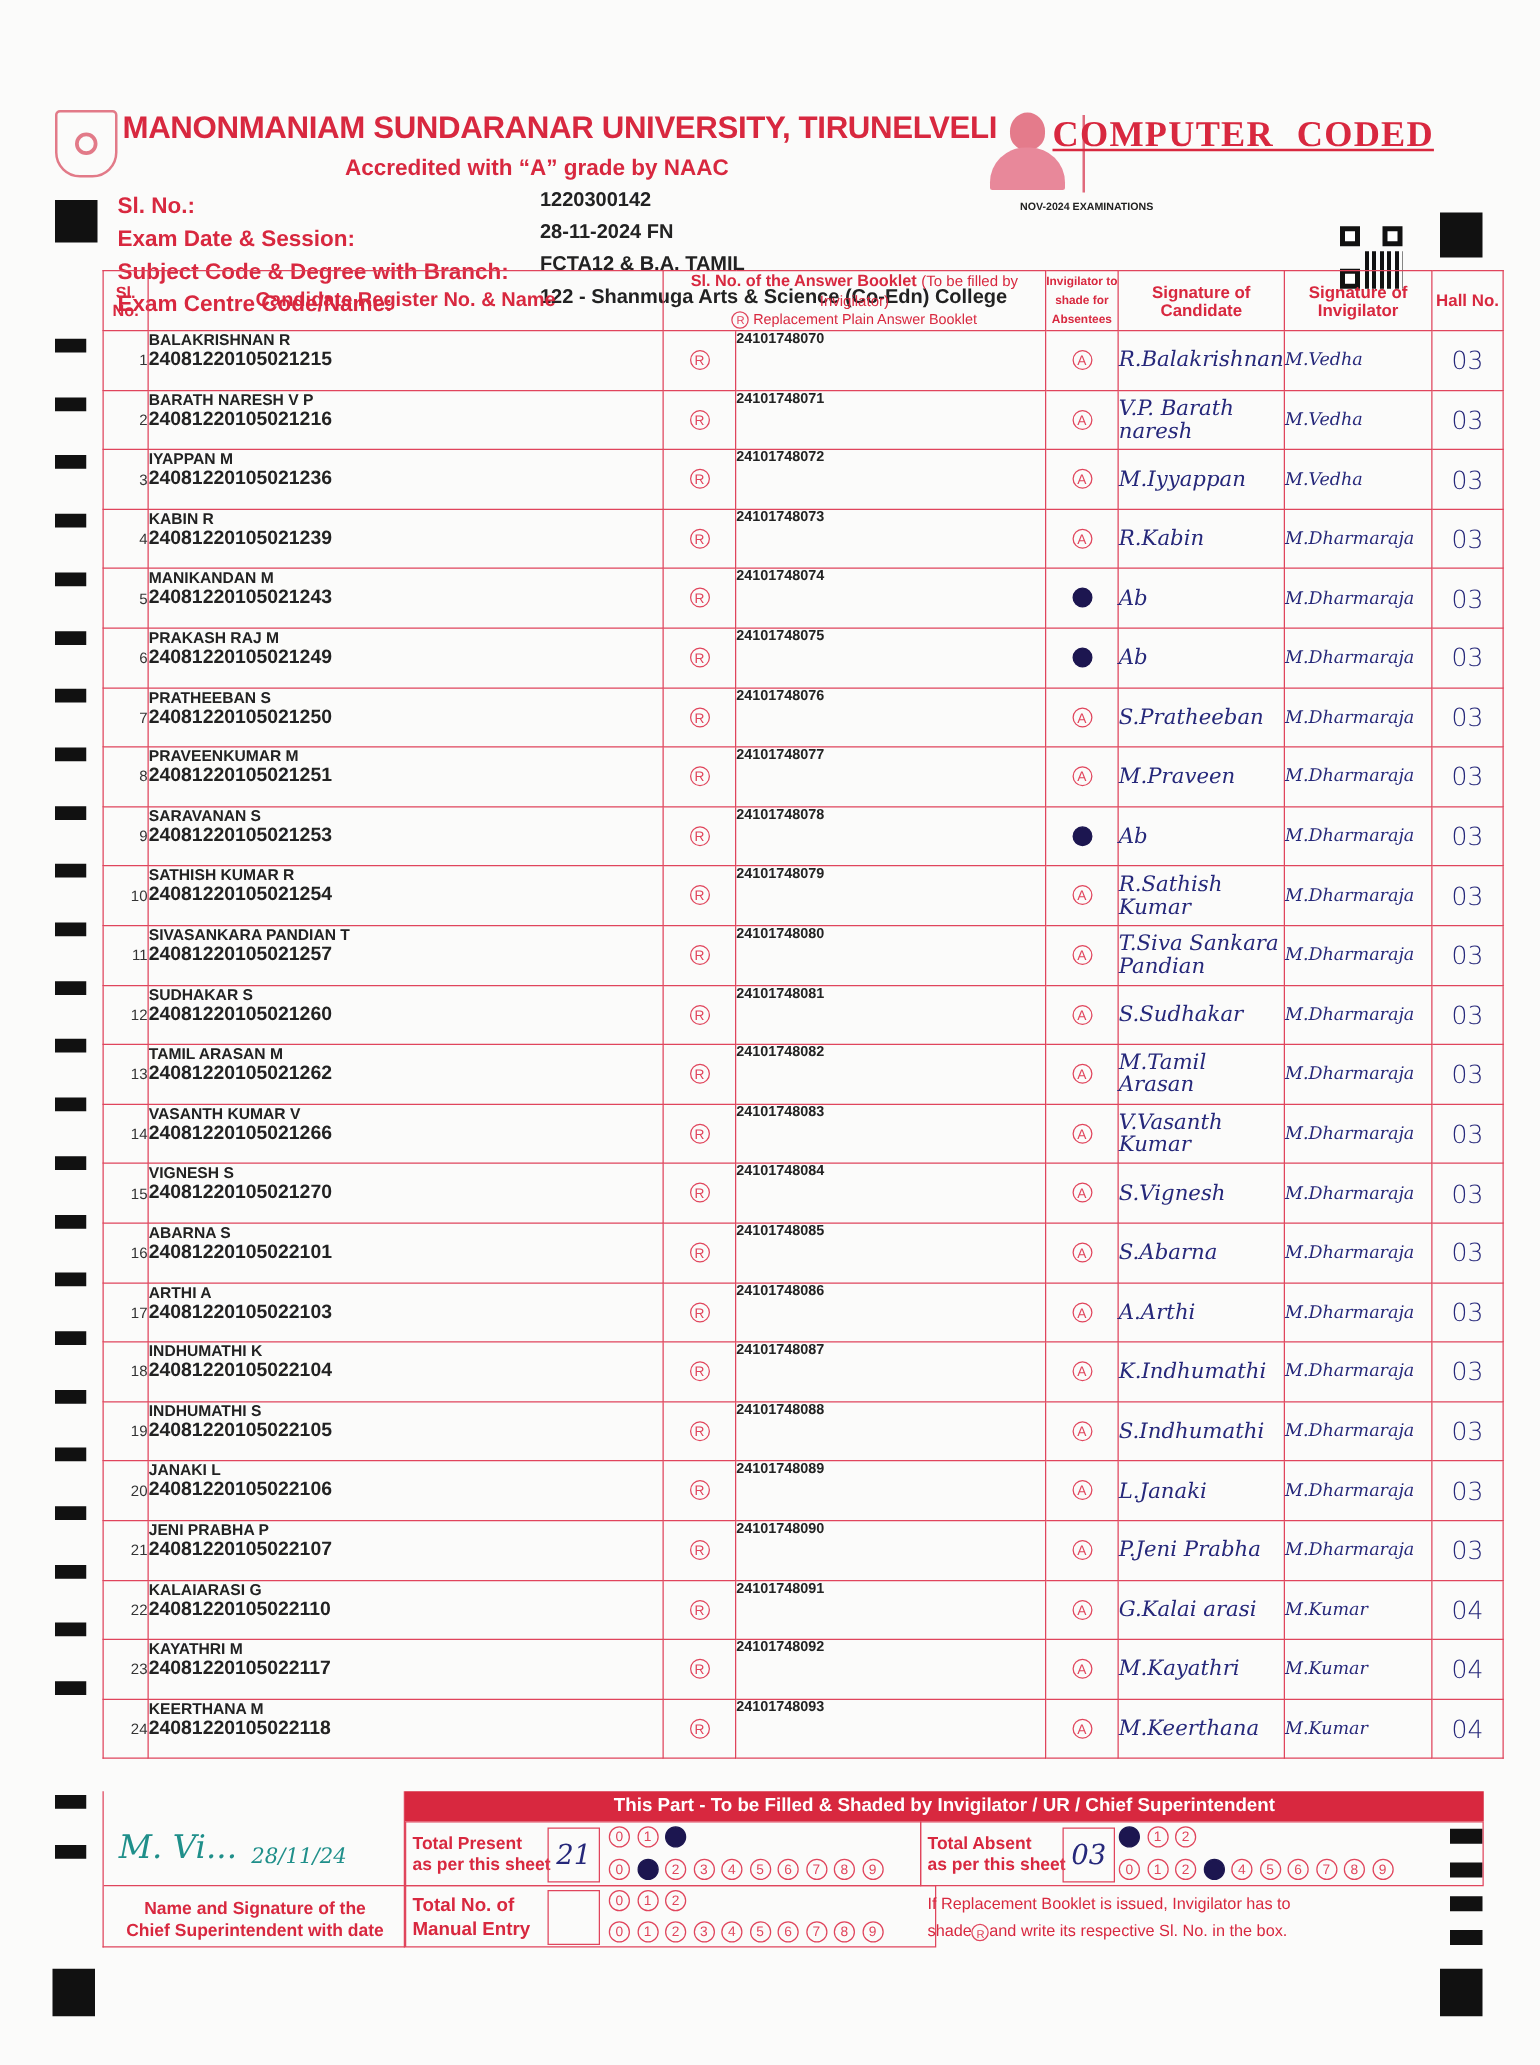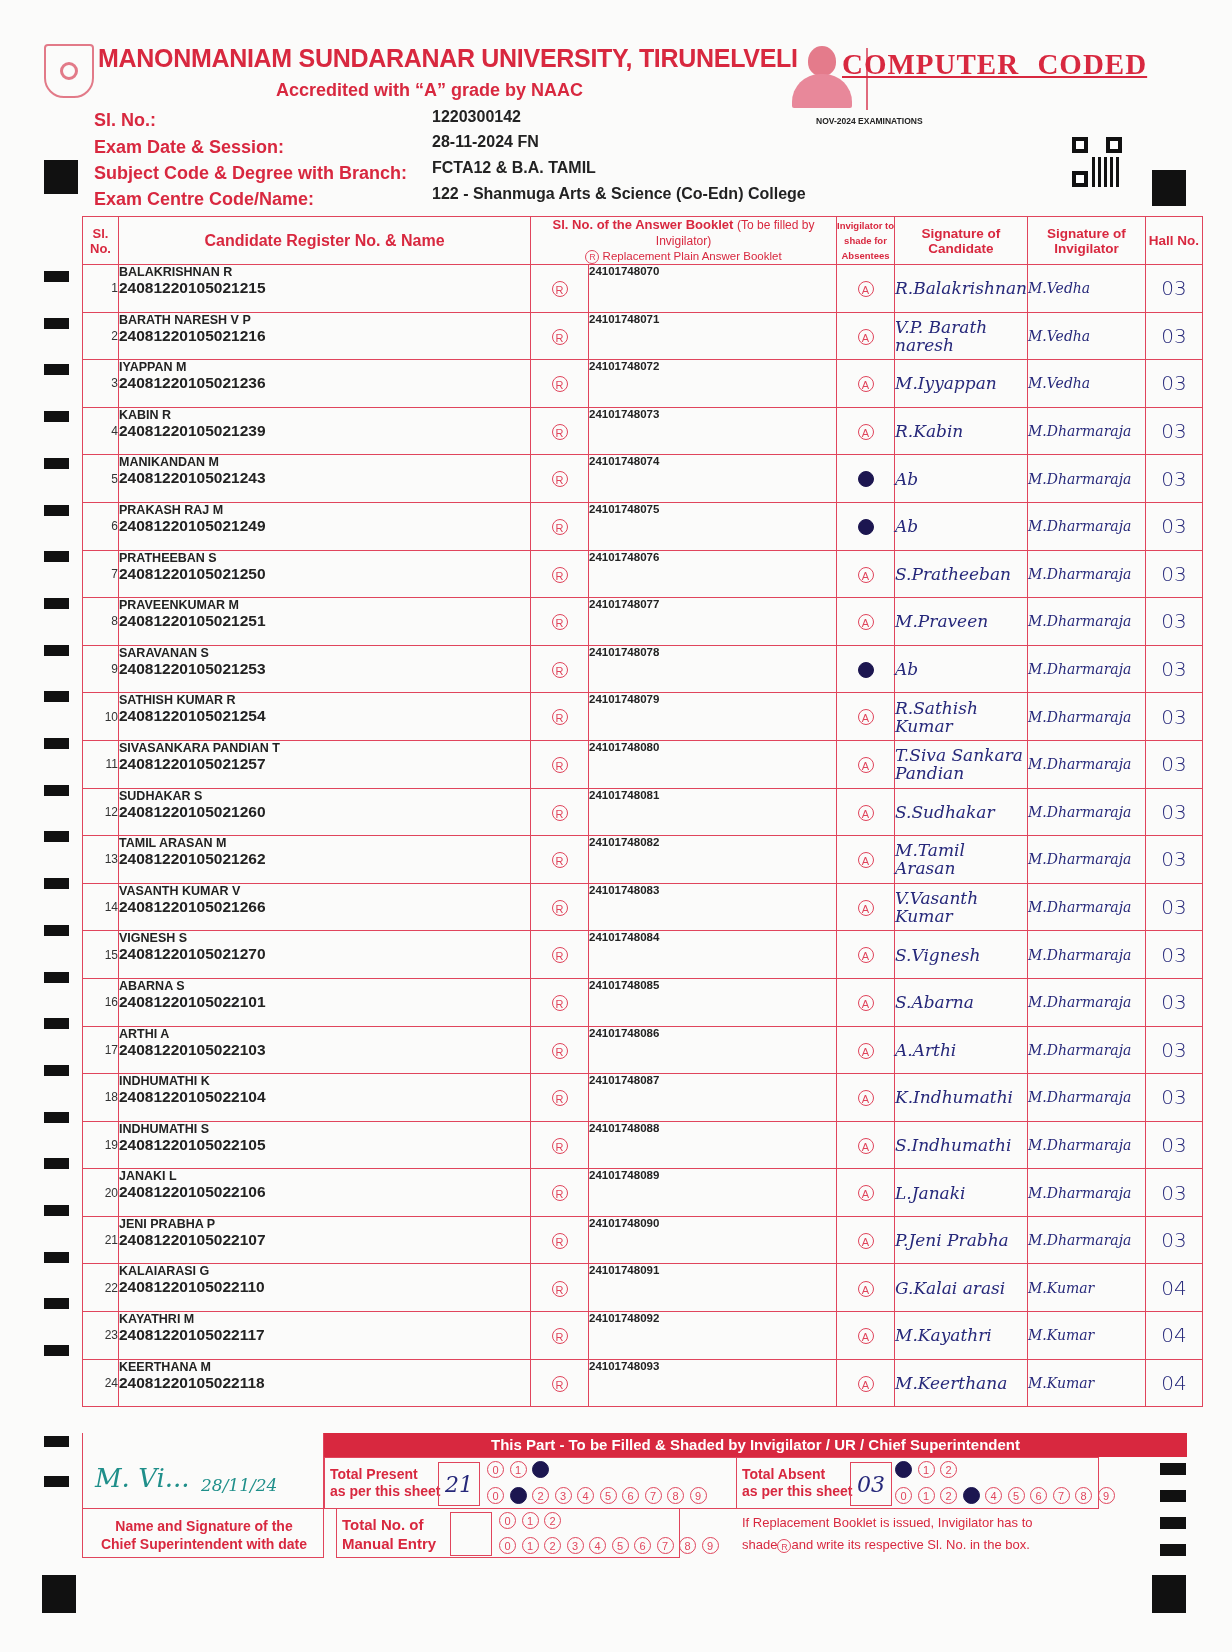--- a/index.html
+++ b/index.html
@@ -1,17 +1,17 @@
 <!DOCTYPE html>
 <html><head>
 <meta charset="utf-8">
 <style>
   html,body{margin:0;padding:0;}
   body{width:1232px;height:1652px;background:#fbfbfa;position:relative;overflow:hidden;font-family:"Liberation Sans",sans-serif;color:#222;}
-  .abs{position:absolute;}
+  .abs{position:absolute;margin-top:44px;}
   .mark{position:absolute;background:#111;}
   
   .logo{left:44px;top:44px;width:50px;height:54px;border:2px solid #e27a88;border-radius:4px 4px 20px 20px;box-sizing:border-box;}
   .logo::after{content:"";position:absolute;left:14px;top:16px;width:18px;height:18px;border-radius:50%;border:3px solid #e27a88;box-sizing:border-box;}
   .uni-title{left:98px;top:44px;font-size:25px;font-weight:bold;color:#d8283f;letter-spacing:-0.3px;white-space:nowrap;}
   .accr{left:276px;top:80px;font-size:18px;font-weight:bold;color:#d8283f;white-space:nowrap;}
   .portrait{left:792px;top:46px;width:60px;height:62px;}
   .portrait .head{position:absolute;left:16px;top:0;width:28px;height:30px;border-radius:50% 50% 45% 45%;background:#e47b8b;}
   .portrait .body{position:absolute;left:0;top:28px;width:60px;height:34px;border-radius:28px 28px 2px 2px;background:#e8889a;}
   .vdiv{left:866px;top:48px;width:2px;height:62px;background:#e06a7c;}
@@ -500,21 +500,21 @@
           <span class="bubble">2</span>
           <span class="bubble">3</span>
           <span class="bubble">4</span>
           <span class="bubble">5</span>
           <span class="bubble">6</span>
           <span class="bubble">7</span>
           <span class="bubble">8</span>
           <span class="bubble">9</span>
         </div>
     </div>
-    <div class="cell" style="left:412px;top:0;width:363px;height:52px;">
+    <div class="cell" style="left:412px;top:0;width:451px;height:52px;">
       <div class="flbl" style="left:5px;top:8px;">
         <div>Total Absent</div>
         <div>as per this sheet</div>
       </div>
       <div class="wbox" style="left:113px;top:4px;">03</div>
       <div class="brow" style="left:158px;top:3px;" id="ta-tens">
           <span class="bubble filled">0</span>
           <span class="bubble">1</span>
           <span class="bubble">2</span>
         </div>
@@ -524,21 +524,21 @@
           <span class="bubble">2</span>
           <span class="bubble filled">3</span>
           <span class="bubble">4</span>
           <span class="bubble">5</span>
           <span class="bubble">6</span>
           <span class="bubble">7</span>
           <span class="bubble">8</span>
           <span class="bubble">9</span>
         </div>
     </div>
-    <div class="cell" style="left:12px;top:51px;width:344px;height:50px;">
+    <div class="cell" style="left:0;top:51px;width:425px;height:50px;">
       <div class="flbl" style="left:5px;top:6px;font-size:15px;line-height:19px;">
         <div>Total No. of</div>
         <div>Manual Entry</div>
       </div>
       <div class="wbox" style="left:113px;top:3px;"></div>
       <div class="brow" style="left:162px;top:3px;" id="me-tens">
           <span class="bubble">0</span>
           <span class="bubble">1</span>
           <span class="bubble">2</span>
         </div>

